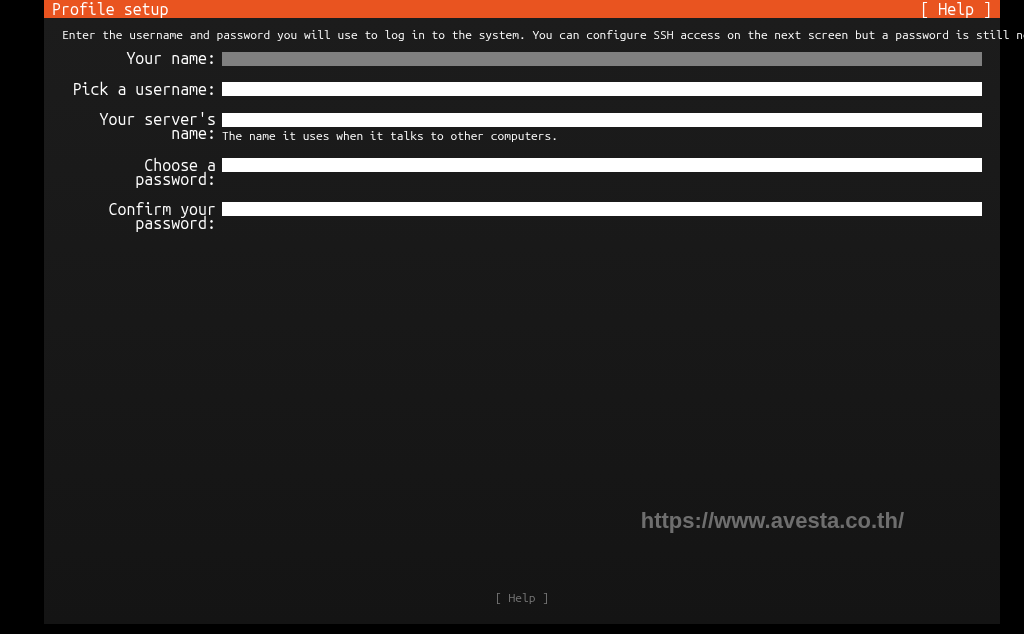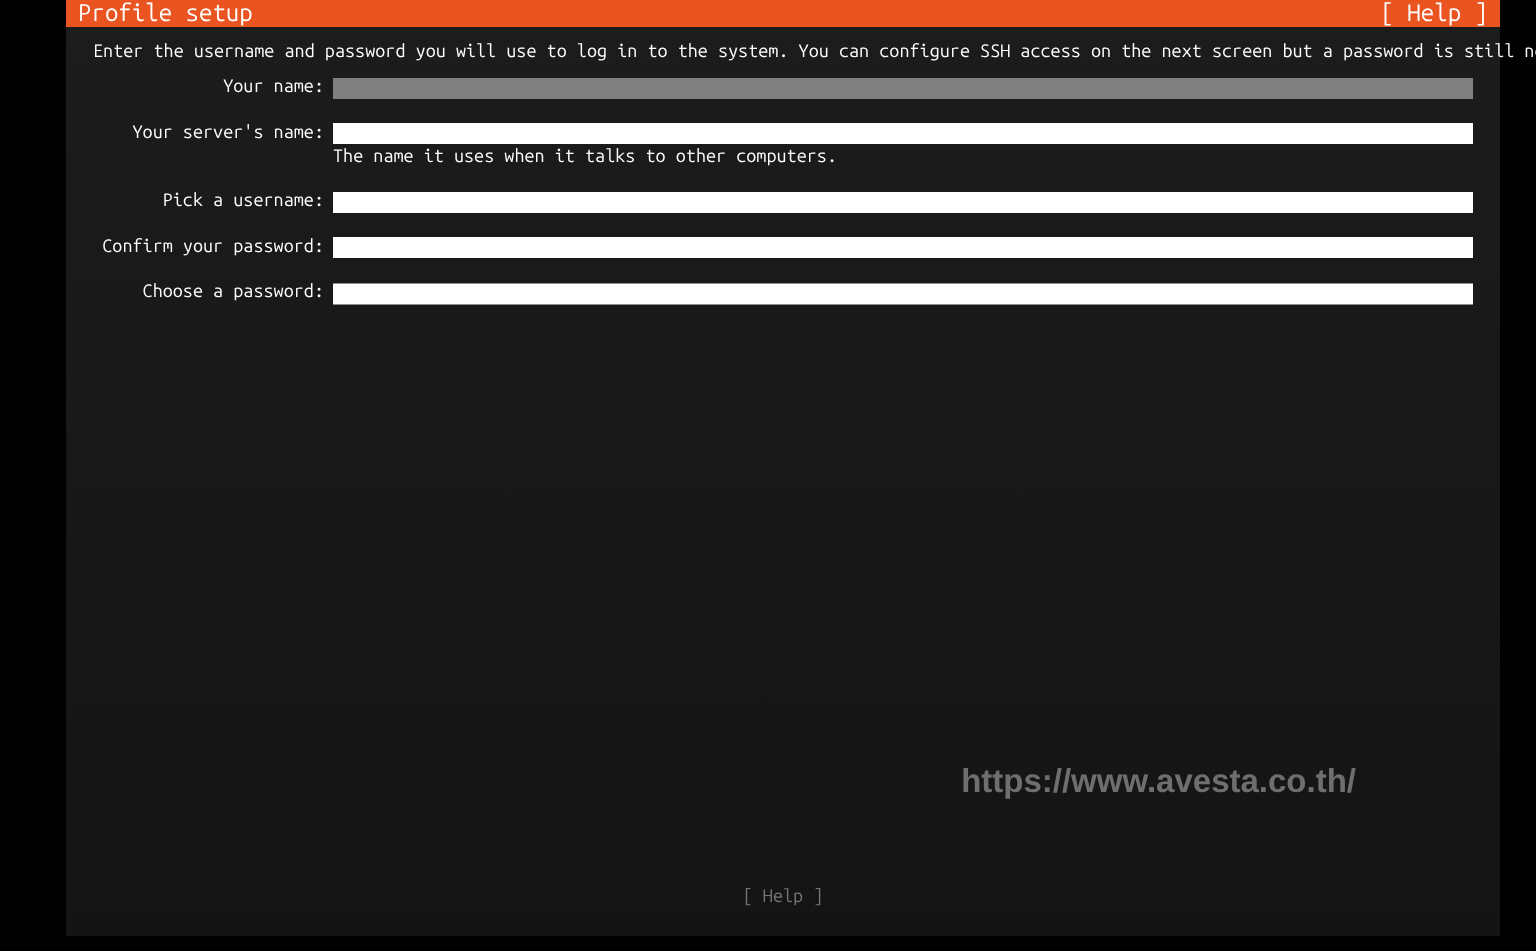--- a/index.html
+++ b/index.html
@@ -61,21 +61,21 @@
       margin-bottom: 4px;
     }
     .form-row.spaced {
       margin-top: 16px;
     }
     .label-col {
       width: 160px;
       text-align: right;
       padding-right: 6px;
       color: #ffffff;
-      font-size: 12px;
+      font-size: 16px;
       line-height: 14px;
     }
     .input-col {
       flex: 1;
     }
     .text-input {
       width: 100%;
       height: 14px;
       background: #ffffff;
       border: none;
@@ -157,43 +157,43 @@
     <div class="instructions">Enter the username and password you will use to log in to the system. You can configure SSH access on the next screen but a password is still needed for sudo.</div>
 
     <div class="form-row">
       <div class="label-col">Your name:</div>
       <div class="input-col">
         <input type="text" class="text-input focused" value="" style="">
       </div>
     </div>
 
     <div class="form-row spaced">
+      <div class="label-col">Pick a username:</div>
+      <div class="input-col">
+        <input type="text" class="text-input" value="" style="">
+      </div>
+    </div>
+
+    <div class="form-row spaced">
       <div class="label-col">Your server's name:</div>
       <div class="input-col">
         <input type="text" class="text-input" value="" style="">
         <div class="hint-text">The name it uses when it talks to other computers.</div>
       </div>
     </div>
 
     <div class="form-row spaced">
-      <div class="label-col">Pick a username:</div>
-      <div class="input-col">
-        <input type="text" class="text-input" value="" style="">
+      <div class="label-col">Choose a password:</div>
+      <div class="input-col">
+        <input type="password" class="text-input" value="" style="">
       </div>
     </div>
 
     <div class="form-row spaced">
       <div class="label-col">Confirm your password:</div>
-      <div class="input-col">
-        <input type="password" class="text-input" value="" style="">
-      </div>
-    </div>
-
-    <div class="form-row spaced">
-      <div class="label-col">Choose a password:</div>
       <div class="input-col">
         <input type="password" class="text-input" value="" style="">
       </div>
     </div>
   </div>
 
   <div class="footer">
     <span class="done-button">[  Help    ]</span>
   </div>
 </div>

